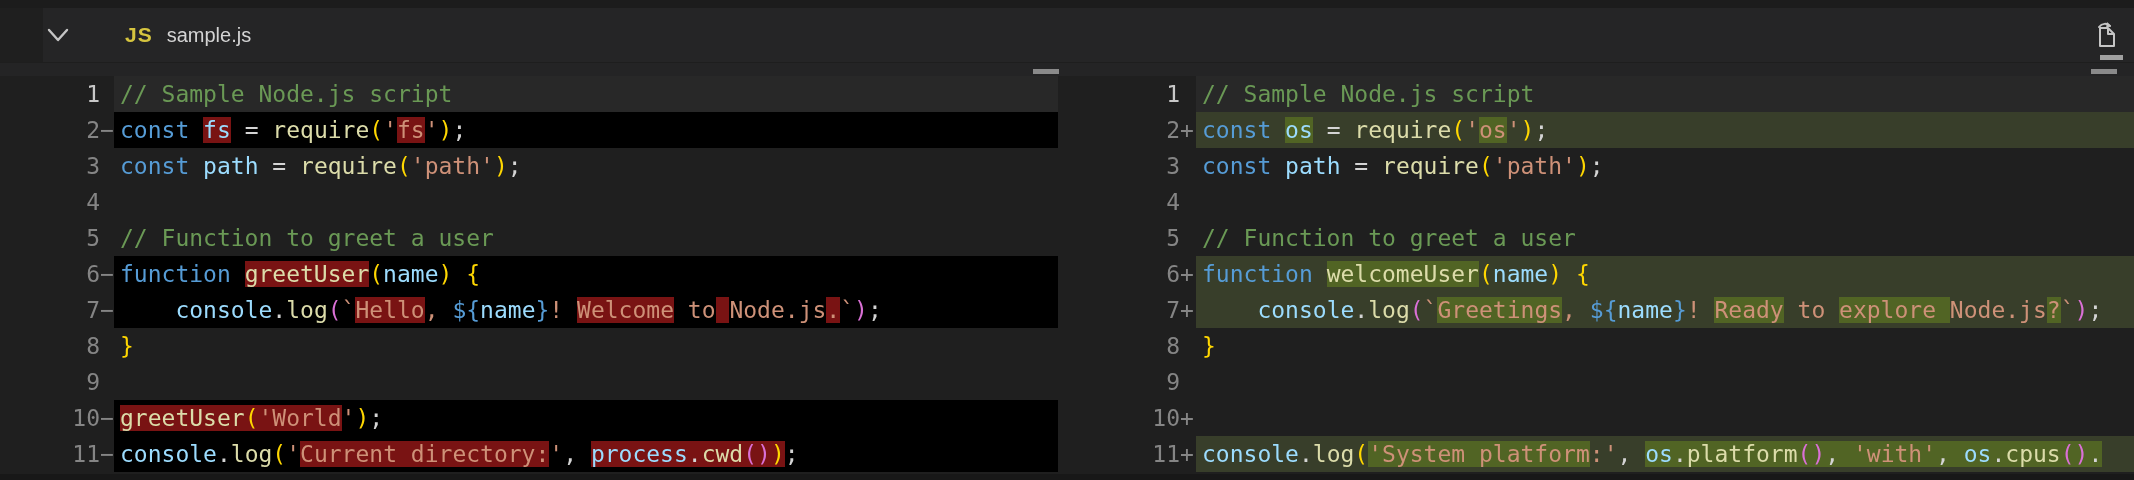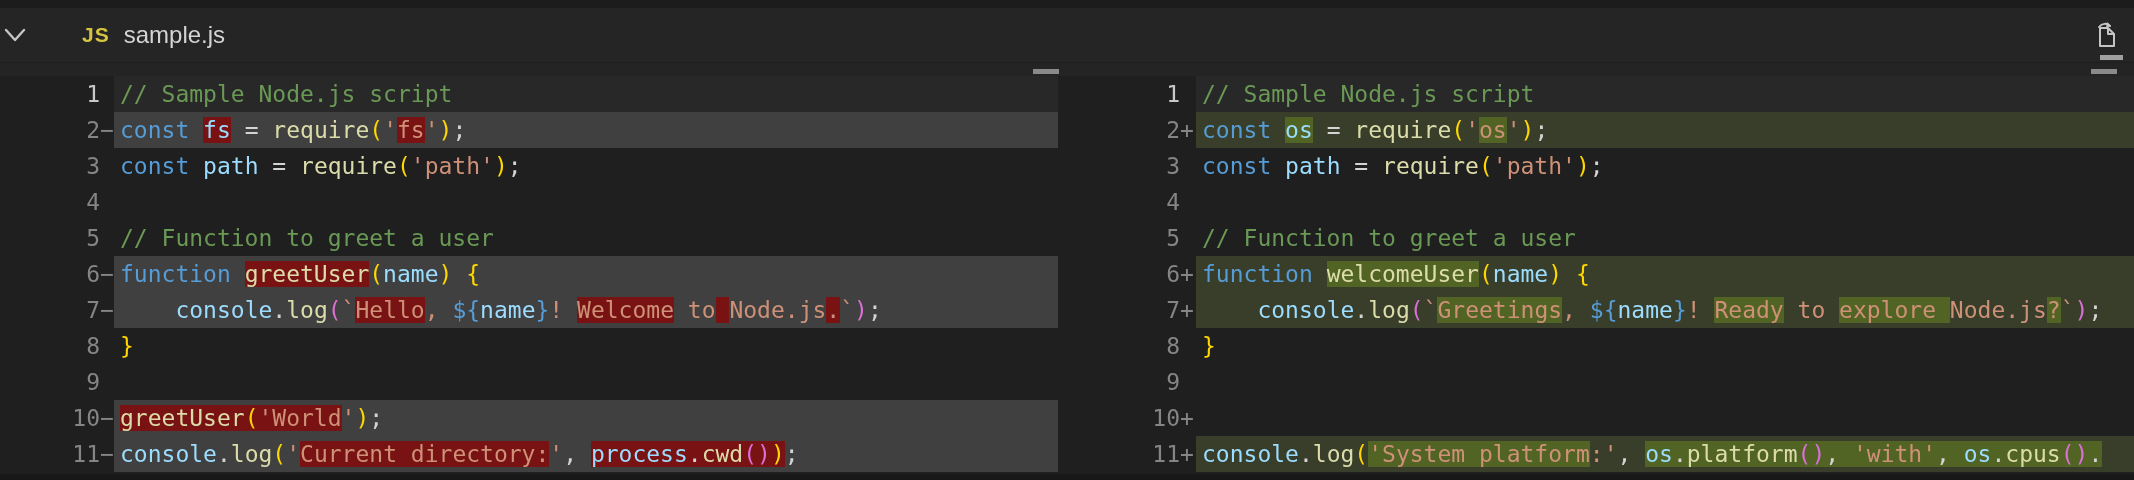--- a/index.html
+++ b/index.html
@@ -1,45 +1,45 @@
 <!DOCTYPE html>
 <html><head>
 <meta charset="utf-8">
 <style>
   html,body{margin:0;padding:0;background:#111;}
   .window{position:relative;width:2134px;height:480px;background:#1f1f1f;overflow:hidden;
           font-family:"DejaVu Sans Mono","Liberation Mono",monospace;}
   
   .top-strip{height:8px;background:#1c1c1c;}
   .header{height:54px;background:#252526;display:flex;align-items:center;
-          font-family:"Liberation Sans","DejaVu Sans",sans-serif;position:relative;}
+          font-family:"Liberation Sans","DejaVu Sans",sans-serif;position:relative;margin-left:43px;}
   .chevron{width:30px;height:30px;display:flex;align-items:center;justify-content:center;cursor:pointer;}
   .js-badge{margin-left:52px;font-weight:bold;font-size:21px;color:#d6c53f;letter-spacing:1px;
             font-family:"Liberation Sans","DejaVu Sans",sans-serif;}
-  .file-title{margin-left:14px;font-size:24px;color:#d4d4d4;}
+  .file-title{margin-left:14px;font-size:20px;color:#d4d4d4;}
   .open-icon{position:absolute;right:10px;top:10px;width:34px;height:34px;display:flex;
              align-items:center;justify-content:center;cursor:pointer;}
   
   .scroll-strip{position:relative;height:14px;background:#242425;border-top:1px solid #1e1e1e;box-sizing:border-box;}
   .hthumb{position:absolute;height:5px;bottom:2px;background:#8a8a8a;}
   .vthumb{position:absolute;width:23px;height:5px;background:#a0a0a0;top:55px;left:2100px;z-index:5;}
   
   .diff{display:flex;width:2134px;}
   .pane{box-sizing:border-box;}
   .pane.left{width:1058px;}
   .pane.right{width:1076px;}
   .row{display:flex;height:36px;line-height:36px;font-size:23px;}
   .gutter{display:flex;flex:none;color:#858585;}
   .pane.left  .num{width:100px;text-align:right;}
   .pane.right .num{width:122px;text-align:right;}
   .pane.left  .sign{width:14px;text-align:left;}
   .pane.right .sign{width:16px;text-align:left;}
   .num.active{color:#c8c8c8;}
   .code{flex:1;white-space:pre;padding-left:6px;color:#d4d4d4;overflow:hidden;}
-  .row.del .code{background:#404040;}
+  .row.del .code{background:#000000;}
   .row.add .code{background:#383e2a;}
   .row.active-line .code{background:#282828;}
   .del .hl{background:#791313;}
   .add .hl{background:#516424;}
   
   .bottom-strip{position:absolute;left:0;bottom:0;width:100%;height:6px;background:#181818;}
 </style>
 </head>
 <body>
 

